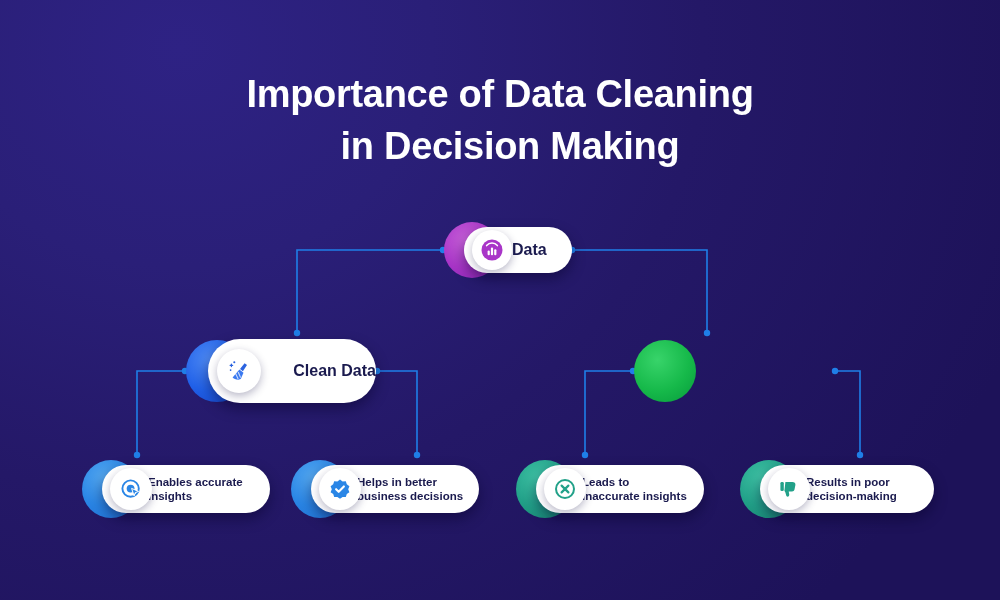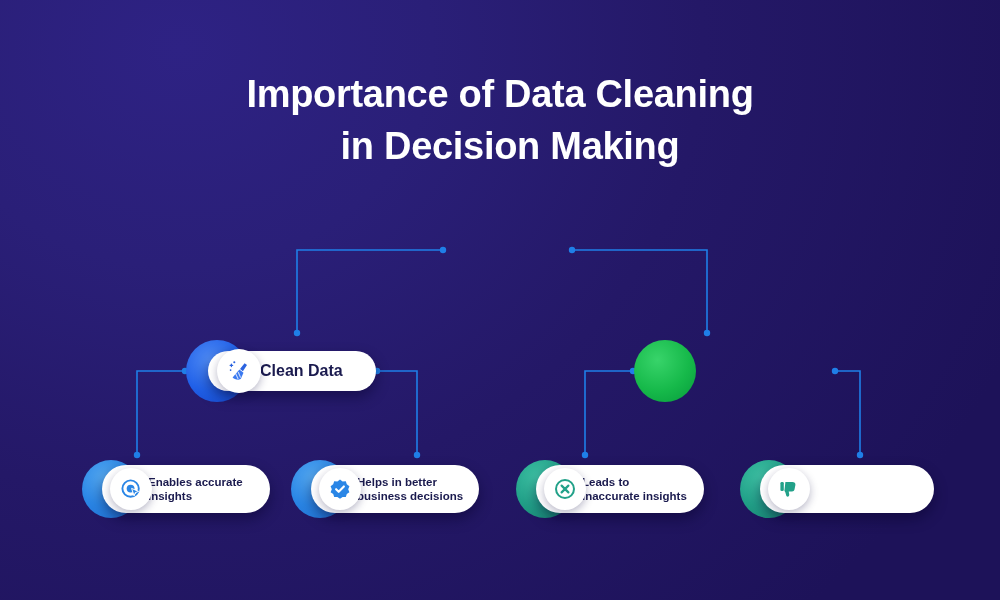--- a/index.html
+++ b/index.html
@@ -93,21 +93,21 @@
   #node-data .ring { width: 56px; height: 56px;
     background: radial-gradient(circle at 38% 32%, #c65fd8 0%, #a935c8 55%, #8f25b4 100%); }
   #node-data .pill { margin-left: 20px; height: 46px; width: 108px; padding-left: 42px; }
   #node-data .ico-wrap { position: absolute; left: 8px; top: 50%; transform: translateY(-50%);
     width: 40px; height: 40px; }
   #node-data .label { font-size: 16px; margin-left: 6px; }
 
   
   .lvl2 { height: 62px; }
   .lvl2 .ring { width: 62px; height: 62px; }
-  .lvl2 .pill { margin-left: 22px; height: 40px; padding-left: 48px; }
+  .lvl2 .pill { margin-left: 22px; height: 64px; padding-left: 48px; justify-content: flex-end; }
   .lvl2 .ico-wrap { position: absolute; left: 9px; top: 50%; transform: translateY(-50%);
     width: 44px; height: 44px; }
   .lvl2 .label { font-size: 16px; margin-left: 4px; }
 
   #node-clean { left: 186px; top: 340px; width: 190px; }
   #node-clean .ring { background: radial-gradient(circle at 38% 32%, #4f8bf5 0%, #2060e8 55%, #1545c8 100%); }
   #node-clean .pill { width: 168px; }
 
   #node-unclean { left: 634px; top: 340px; width: 200px; }
   #node-unclean .ring { background: radial-gradient(circle at 38% 32%, #38d46a 0%, #16b94a 55%, #069a3b 100%); }
@@ -165,20 +165,35 @@
         <circle cx="137" cy="455" r="3.2"></circle>
       <circle cx="377" cy="371" r="3.2"></circle>
         <circle cx="417" cy="455" r="3.2"></circle>
       <circle cx="633" cy="371" r="3.2"></circle>
         <circle cx="585" cy="455" r="3.2"></circle>
       <circle cx="835" cy="371" r="3.2"></circle>
         <circle cx="860" cy="455" r="3.2"></circle>
     </g>
   </svg>
 
+  <div class="node" id="node-data">
+    <div class="ring"></div>
+    <div class="pill">
+      <div class="ico-wrap">
+        <svg width="24" height="24" viewBox="0 0 24 24">
+          <circle cx="12" cy="12" r="10.5" fill="#a935c8"></circle>
+          <rect x="7.6" y="12.6" width="2.2" height="4.6" rx="1" fill="#ffffff"></rect>
+          <rect x="10.9" y="9.4" width="2.2" height="7.8" rx="1" fill="#ffffff"></rect>
+          <rect x="14.2" y="11.2" width="2.2" height="6" rx="1" fill="#ffffff"></rect>
+          <path d="M6.6 7.6 A7 7 0 0 1 17.4 7.6" stroke="#ffffff" stroke-width="1.5" fill="none" stroke-linecap="round"></path>
+        </svg>
+      </div>
+      <span class="label">Data</span>
+    </div>
+  </div>
 
   <div class="node lvl2" id="node-clean">
     <div class="ring"></div>
     <div class="pill">
       <div class="ico-wrap">
         <svg width="26" height="26" viewBox="0 0 26 26">
           <path d="M18.6 5.2 L14.0 11.0 L16.9 13.3 L21.0 7.1 Z" fill="#2b63e0"></path>
           <path d="M13.4 11.6 L17.5 14.8 L15.0 20.6 C14.0 22.6 7.9 21.6 6.6 19.6 Z" fill="#3b79f0"></path>
           <path d="M9.6 15.4 L12.2 21.0" stroke="#ffffff" stroke-width="1.1" opacity="0.75"></path>
           <path d="M12.2 14.0 L14.6 19.6" stroke="#ffffff" stroke-width="1.1" opacity="0.75"></path>
@@ -240,16 +255,18 @@
 
   <div class="node lvl3" id="leaf-4">
     <div class="ring ring-teal"></div>
     <div class="pill">
       <div class="ico-wrap">
         <svg width="24" height="24" viewBox="0 0 24 24">
           <rect x="3.4" y="5.0" width="3.4" height="9.0" rx="1.3" fill="#22a189"></rect>
           <path d="M8.4 5.0 h7.0 c2.0 0 3.3 1.2 3.0 2.9 l-0.9 4.6 c-0.25 1.3 -1.2 1.9 -2.5 1.9 h-3.3 l0.5 2.6 c0.3 1.6 -0.5 2.7 -1.7 2.7 -0.7 0 -1.1 -0.4 -1.3 -1.1 l-0.8 -3.0 -1.0 -1.9 Z" fill="#22a189"></path>
         </svg>
       </div>
+      <span class="label">Results in poor
+decision-making</span>
     </div>
   </div>
 
 </div>
 
 </body></html>

